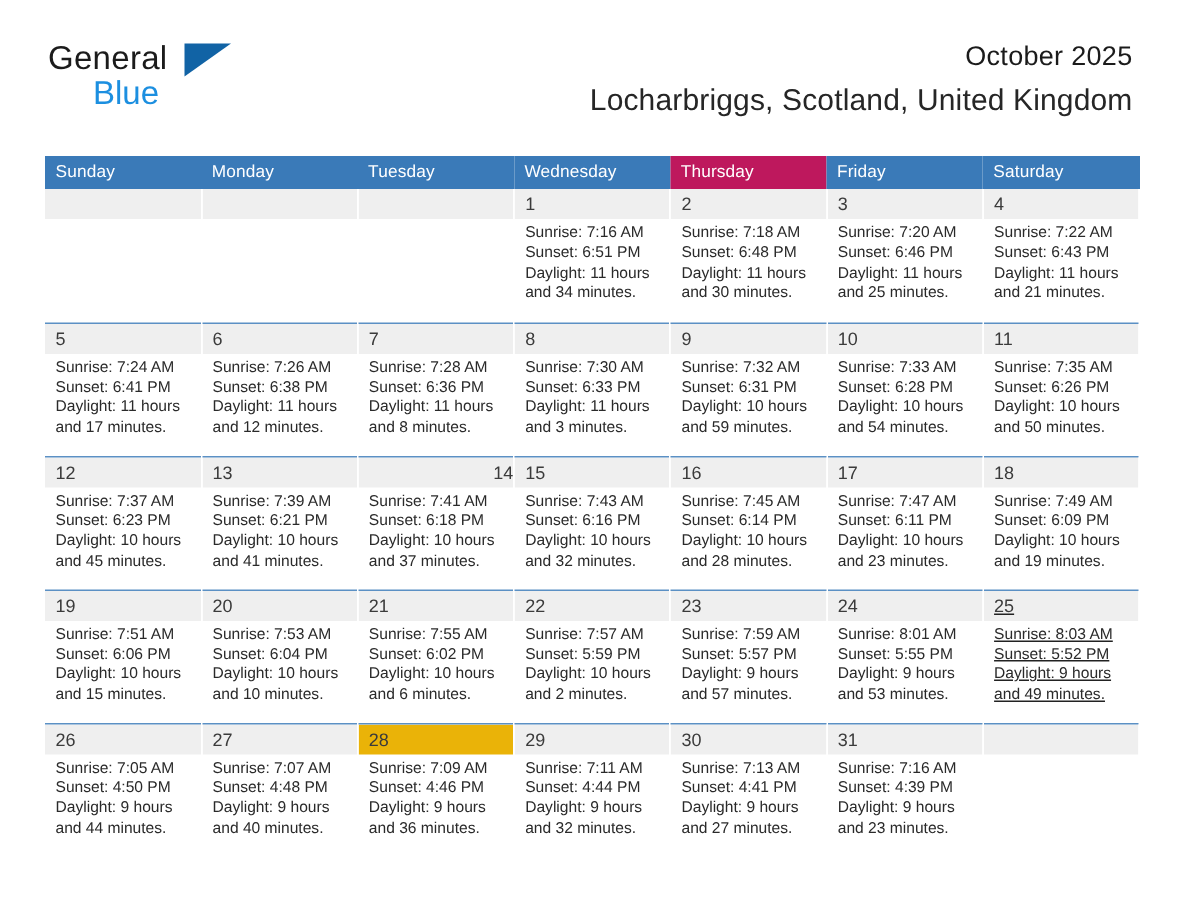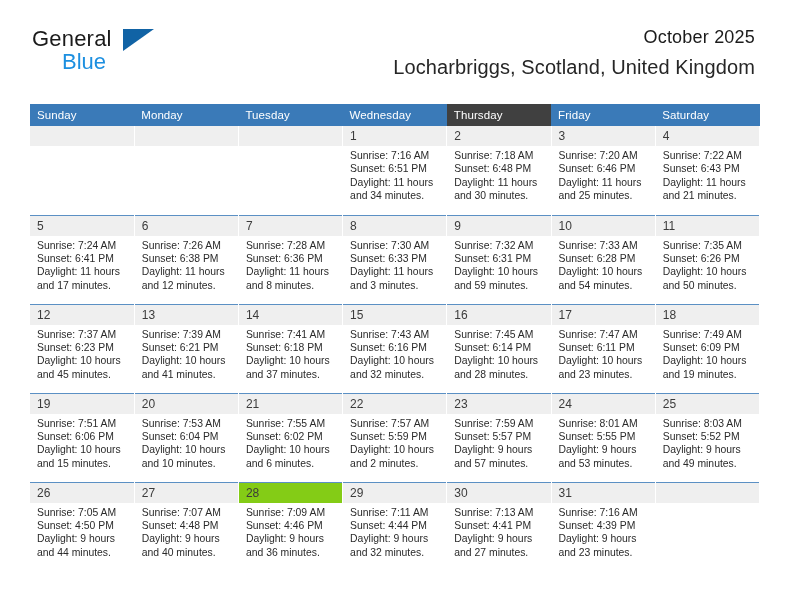--- a/index.html
+++ b/index.html
@@ -161,21 +161,21 @@
 
   </div>
 
   <table class="calendar">
     <thead>
       <tr id="weekday-row">
           <th style="background: rgb(58, 122, 184); color: rgb(255, 255, 255);">Sunday</th>
           <th style="background: rgb(58, 122, 184); color: rgb(255, 255, 255);">Monday</th>
           <th style="background: rgb(58, 122, 184); color: rgb(255, 255, 255);">Tuesday</th>
           <th style="background: rgb(58, 122, 184); color: rgb(255, 255, 255);">Wednesday</th>
-          <th style="background: #404040; color: rgb(255, 255, 255);">Thursday</th>
+          <th style="background: #be185d; color: rgb(255, 255, 255);">Thursday</th>
           <th style="background: rgb(58, 122, 184); color: rgb(255, 255, 255);">Friday</th>
           <th style="background: rgb(58, 122, 184); color: rgb(255, 255, 255);">Saturday</th>
         </tr>
     </thead>
     <tbody id="calendar-body">
         <tr>
           <td class="empty">
             <span class="daynum" style="background: rgb(239, 239, 239);">&nbsp;</span>
           </td>
           <td class="empty">
@@ -286,21 +286,21 @@
           </td>
           <td style="border-top-color: rgb(91, 144, 196);">
             <span class="daynum" style="background: rgb(239, 239, 239);">13</span>
             <div class="detail">
               <div>Sunrise: 7:39 AM</div>
               <div>Sunset: 6:21 PM</div>
               <div class="dl">Daylight: 10 hours and 41 minutes.</div>
             </div>
           </td>
           <td style="border-top-color: rgb(91, 144, 196);">
-            <span class="daynum" style="background: rgb(239, 239, 239);">14</span>
+            <span class="daynum" style="background: rgb(239, 239, 239); text-align: right;">14</span>
             <div class="detail">
               <div>Sunrise: 7:41 AM</div>
               <div>Sunset: 6:18 PM</div>
               <div class="dl">Daylight: 10 hours and 37 minutes.</div>
             </div>
           </td>
           <td style="border-top-color: rgb(91, 144, 196);">
             <span class="daynum" style="background: rgb(239, 239, 239);">15</span>
             <div class="detail">
               <div>Sunrise: 7:43 AM</div>
@@ -375,21 +375,21 @@
             </div>
           </td>
           <td style="border-top-color: rgb(91, 144, 196);">
             <span class="daynum" style="background: rgb(239, 239, 239);">24</span>
             <div class="detail">
               <div>Sunrise: 8:01 AM</div>
               <div>Sunset: 5:55 PM</div>
               <div class="dl">Daylight: 9 hours and 53 minutes.</div>
             </div>
           </td>
-          <td style="border-top-color: rgb(91, 144, 196);">
+          <td style="border-top-color: rgb(91, 144, 196); text-decoration: underline;">
             <span class="daynum" style="background: rgb(239, 239, 239);">25</span>
             <div class="detail">
               <div>Sunrise: 8:03 AM</div>
               <div>Sunset: 5:52 PM</div>
               <div class="dl">Daylight: 9 hours and 49 minutes.</div>
             </div>
           </td>
         </tr>
         <tr>
           <td style="border-top-color: rgb(91, 144, 196);">
@@ -402,21 +402,21 @@
           </td>
           <td style="border-top-color: rgb(91, 144, 196);">
             <span class="daynum" style="background: rgb(239, 239, 239);">27</span>
             <div class="detail">
               <div>Sunrise: 7:07 AM</div>
               <div>Sunset: 4:48 PM</div>
               <div class="dl">Daylight: 9 hours and 40 minutes.</div>
             </div>
           </td>
           <td style="border-top-color: rgb(91, 144, 196);">
-            <span class="daynum" style="background: #84cc16;">28</span>
+            <span class="daynum" style="background: #eab308;">28</span>
             <div class="detail">
               <div>Sunrise: 7:09 AM</div>
               <div>Sunset: 4:46 PM</div>
               <div class="dl">Daylight: 9 hours and 36 minutes.</div>
             </div>
           </td>
           <td style="border-top-color: rgb(91, 144, 196);">
             <span class="daynum" style="background: rgb(239, 239, 239);">29</span>
             <div class="detail">
               <div>Sunrise: 7:11 AM</div>

